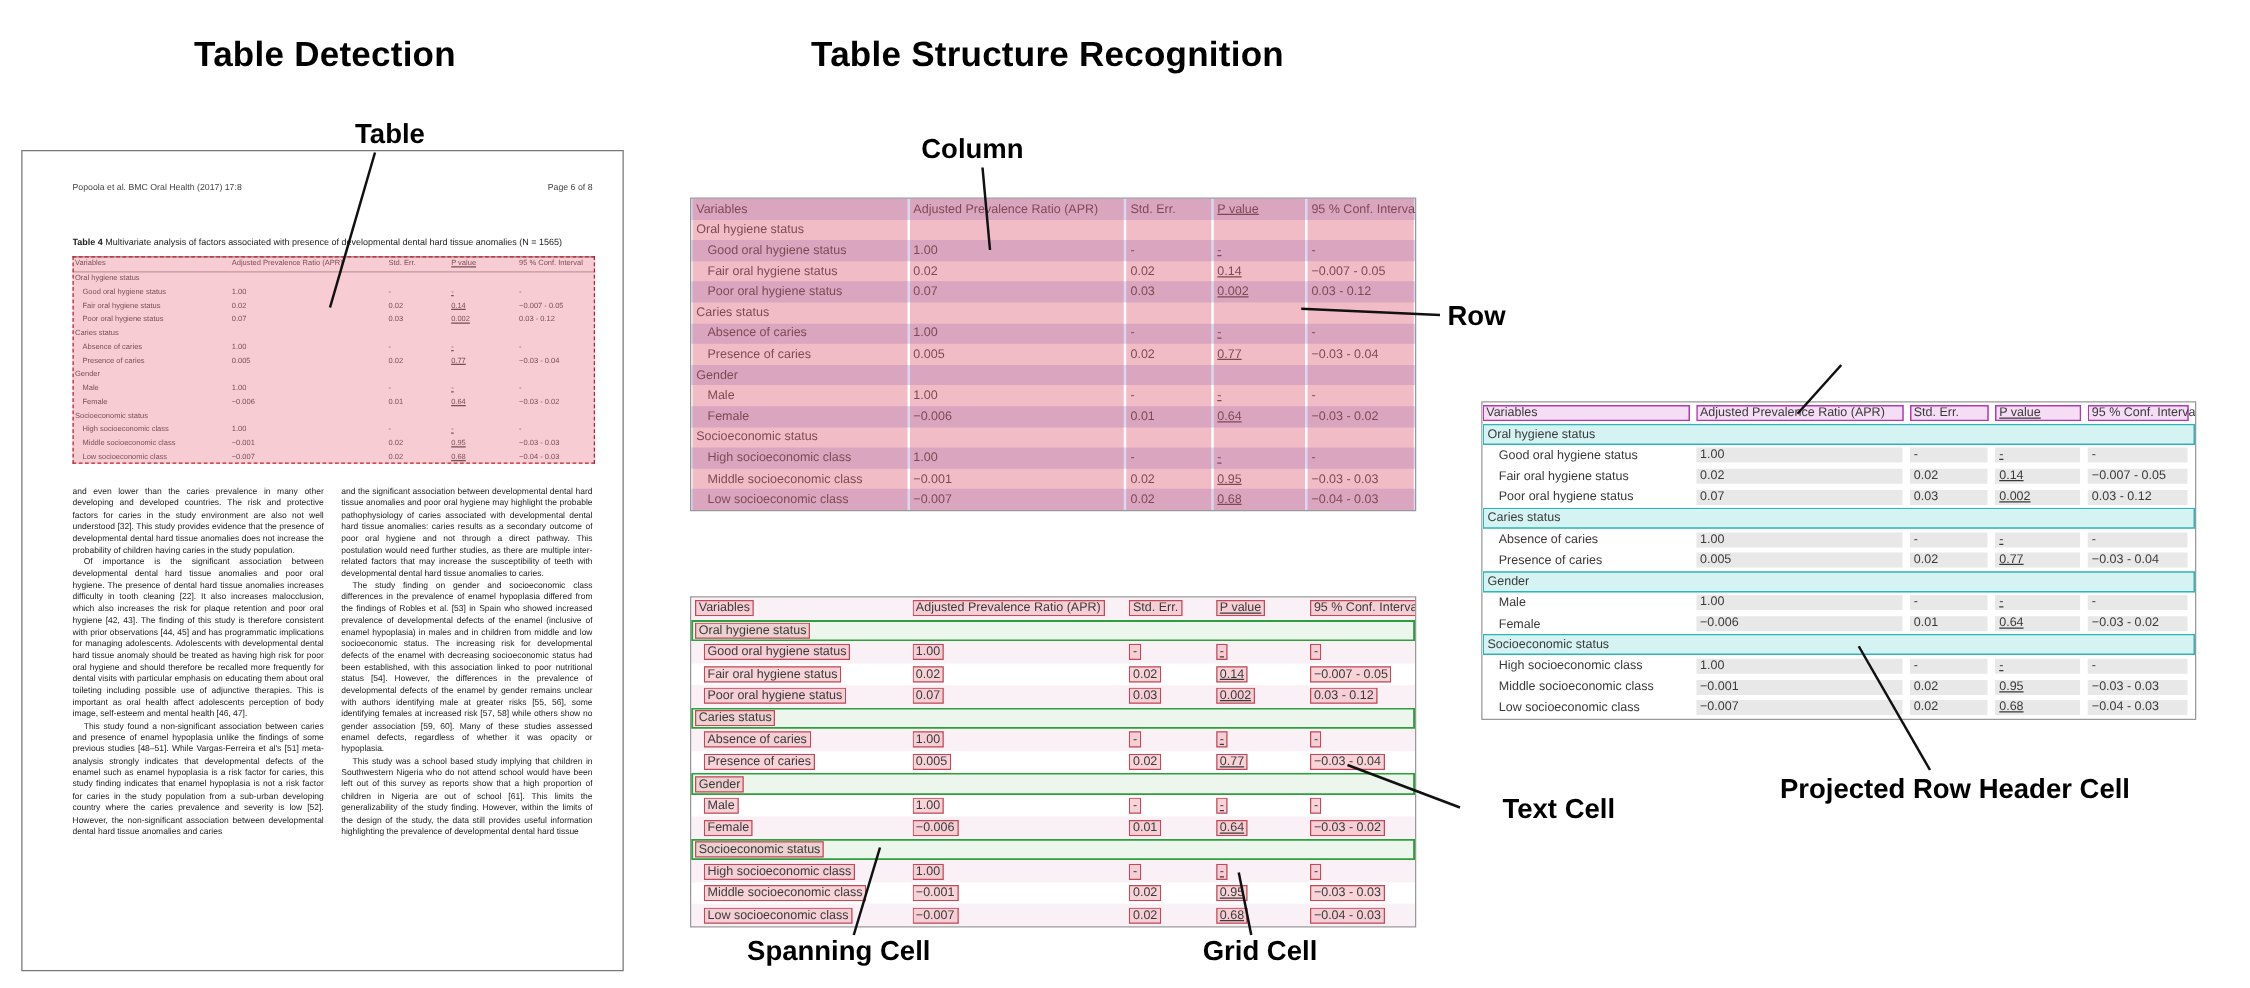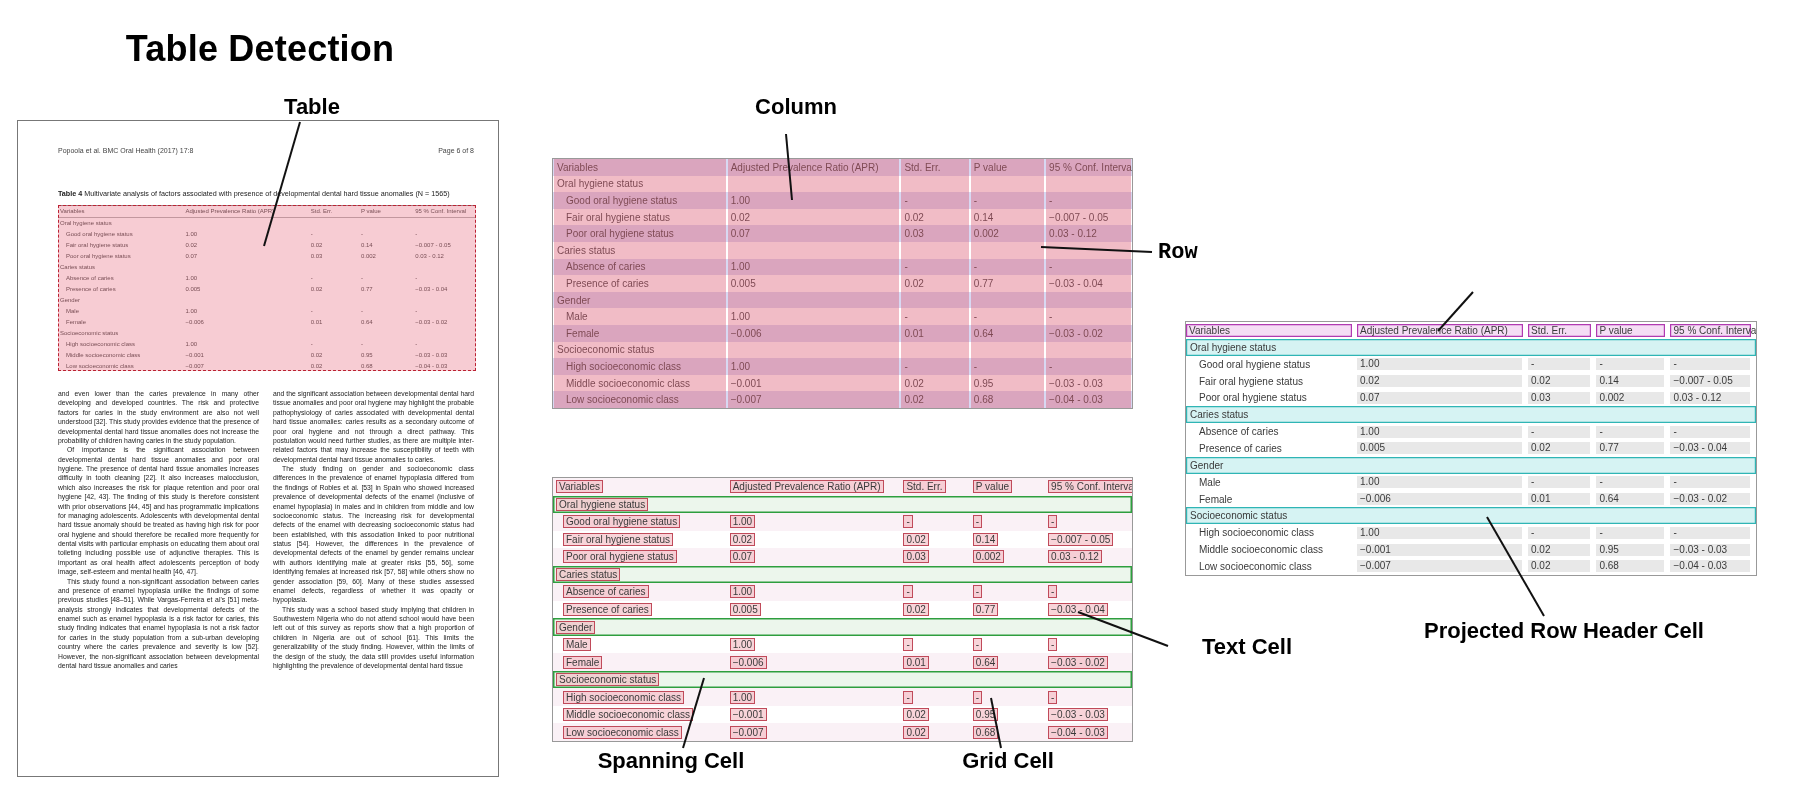--- a/index.html
+++ b/index.html
@@ -5,41 +5,41 @@
   * { margin:0; padding:0; box-sizing:border-box; }
   html,body { background:#fff; }
   body {
     width:1800px; height:790px; position:relative; overflow:hidden;
     font-family:"Liberation Sans", sans-serif;
   }
   .canvas { position:absolute; inset:0; }
   .lines { position:absolute; left:0; top:0; width:1800px; height:790px; pointer-events:none; z-index:60; }
   .lines line { stroke:#111; stroke-width:2; }
 
-  .panel-title { position:absolute; font-weight:bold; font-size:36px; color:#000; text-align:center; letter-spacing:0.2px; }
+  .panel-title { position:absolute; font-weight:bold; font-size:28px; color:#000; text-align:center; letter-spacing:0.2px; }
   #t1 { left:40px; width:440px; top:28px; }
   #t2 { left:568px; width:540px; top:28px; }
   #t3 { left:1205px; width:540px; top:28px; }
 
   .callout { position:absolute; font-weight:bold; font-size:22px; color:#000; z-index:55; }
   #c-table    { left:262px; top:94px;  width:100px; text-align:center; }
-  #c-column   { left:737px; top:94px; width:100px; text-align:right; }
-  #c-row      { left:1158px; top:240px; width:110px;font-family:Liberation Mono, monospace; }
+  #c-column   { left:737px; top:106px; width:100px; text-align:left; }
+  #c-row      { left:1158px; top:240px; width:110px; }
   #c-spanning { left:571px; top:748px; width:200px; text-align:center; }
   #c-grid     { left:928px; top:748px; width:160px; text-align:center; }
   #c-text     { left:1172px; top:634px; width:170px;margin-left:30px; }
   #c-colheader{ left:1384px; top:260px; width:300px; text-align:center; }
   #c-projected{ left:1374px; top:618px; width:380px; text-align:center; }
 
   
   .tbl { position:absolute; border:1px solid #999; background:#fff; }
   .tbl .rows { position:relative; z-index:2; height:100%; display:flex; flex-direction:column; }
   .trow { display:flex; flex:1 1 0; align-items:center; position:relative; min-height:0; }
   .tcell { height:100%; display:flex; align-items:center; overflow:hidden; }
-  .c0{width:30%;} .c1{width:30%;} .c2{width:12%;} .c3{width:13%;} .c4{width:15%;} .cfull{width:100%;text-align:right;}
+  .c0{width:30%;} .c1{width:30%;} .c2{width:12%;} .c3{width:13%;text-decoration:underline;} .c4{width:15%;} .cfull{width:100%;text-align:right;}
   .ctext { white-space:nowrap; }
   .thead { font-weight:normal; }
 
   
   .tbl-cols { left:552px; top:158px; width:581px; height:251px; font-size:10px; color:#3a3a3a; }
   .tbl-cols .band { background:rgba(143,143,219,0.35); }
   .tbl-cols .stripes { position:absolute; inset:0; z-index:3; pointer-events:none; }
   .tbl-cols .stripe { position:absolute; top:0; bottom:0; background:rgba(222,95,120,0.42); }
   .s0{ left:1px; width:calc(30% - 2px); }
   .s1{ left:calc(30% + 1px); width:calc(30% - 2px); }
@@ -97,20 +97,21 @@
     <line x1="786" y1="134" x2="792" y2="200"></line>
     <line x1="1152" y1="252" x2="1041" y2="247"></line>
     <line x1="683" y1="748" x2="704" y2="678"></line>
     <line x1="1001" y1="748" x2="991" y2="698"></line>
     <line x1="1168" y1="646" x2="1078" y2="612"></line>
     <line x1="1473" y1="292" x2="1438" y2="331"></line>
     <line x1="1544" y1="616" x2="1487" y2="517"></line>
   </svg>
 
   <div class="panel-title" id="t1">Table Detection</div>
+  <div class="panel-title" id="t2">Table Structure Recognition</div>
 
   <div class="callout" id="c-table">Table</div>
   <div class="callout" id="c-column">Column</div>
   <div class="callout" id="c-row">Row</div>
   <div class="callout" id="c-spanning">Spanning Cell</div>
   <div class="callout" id="c-grid">Grid Cell</div>
   <div class="callout" id="c-text">Text Cell</div>
   <div class="callout" id="c-projected">Projected Row Header Cell</div>
 
   <div class="docpage">

